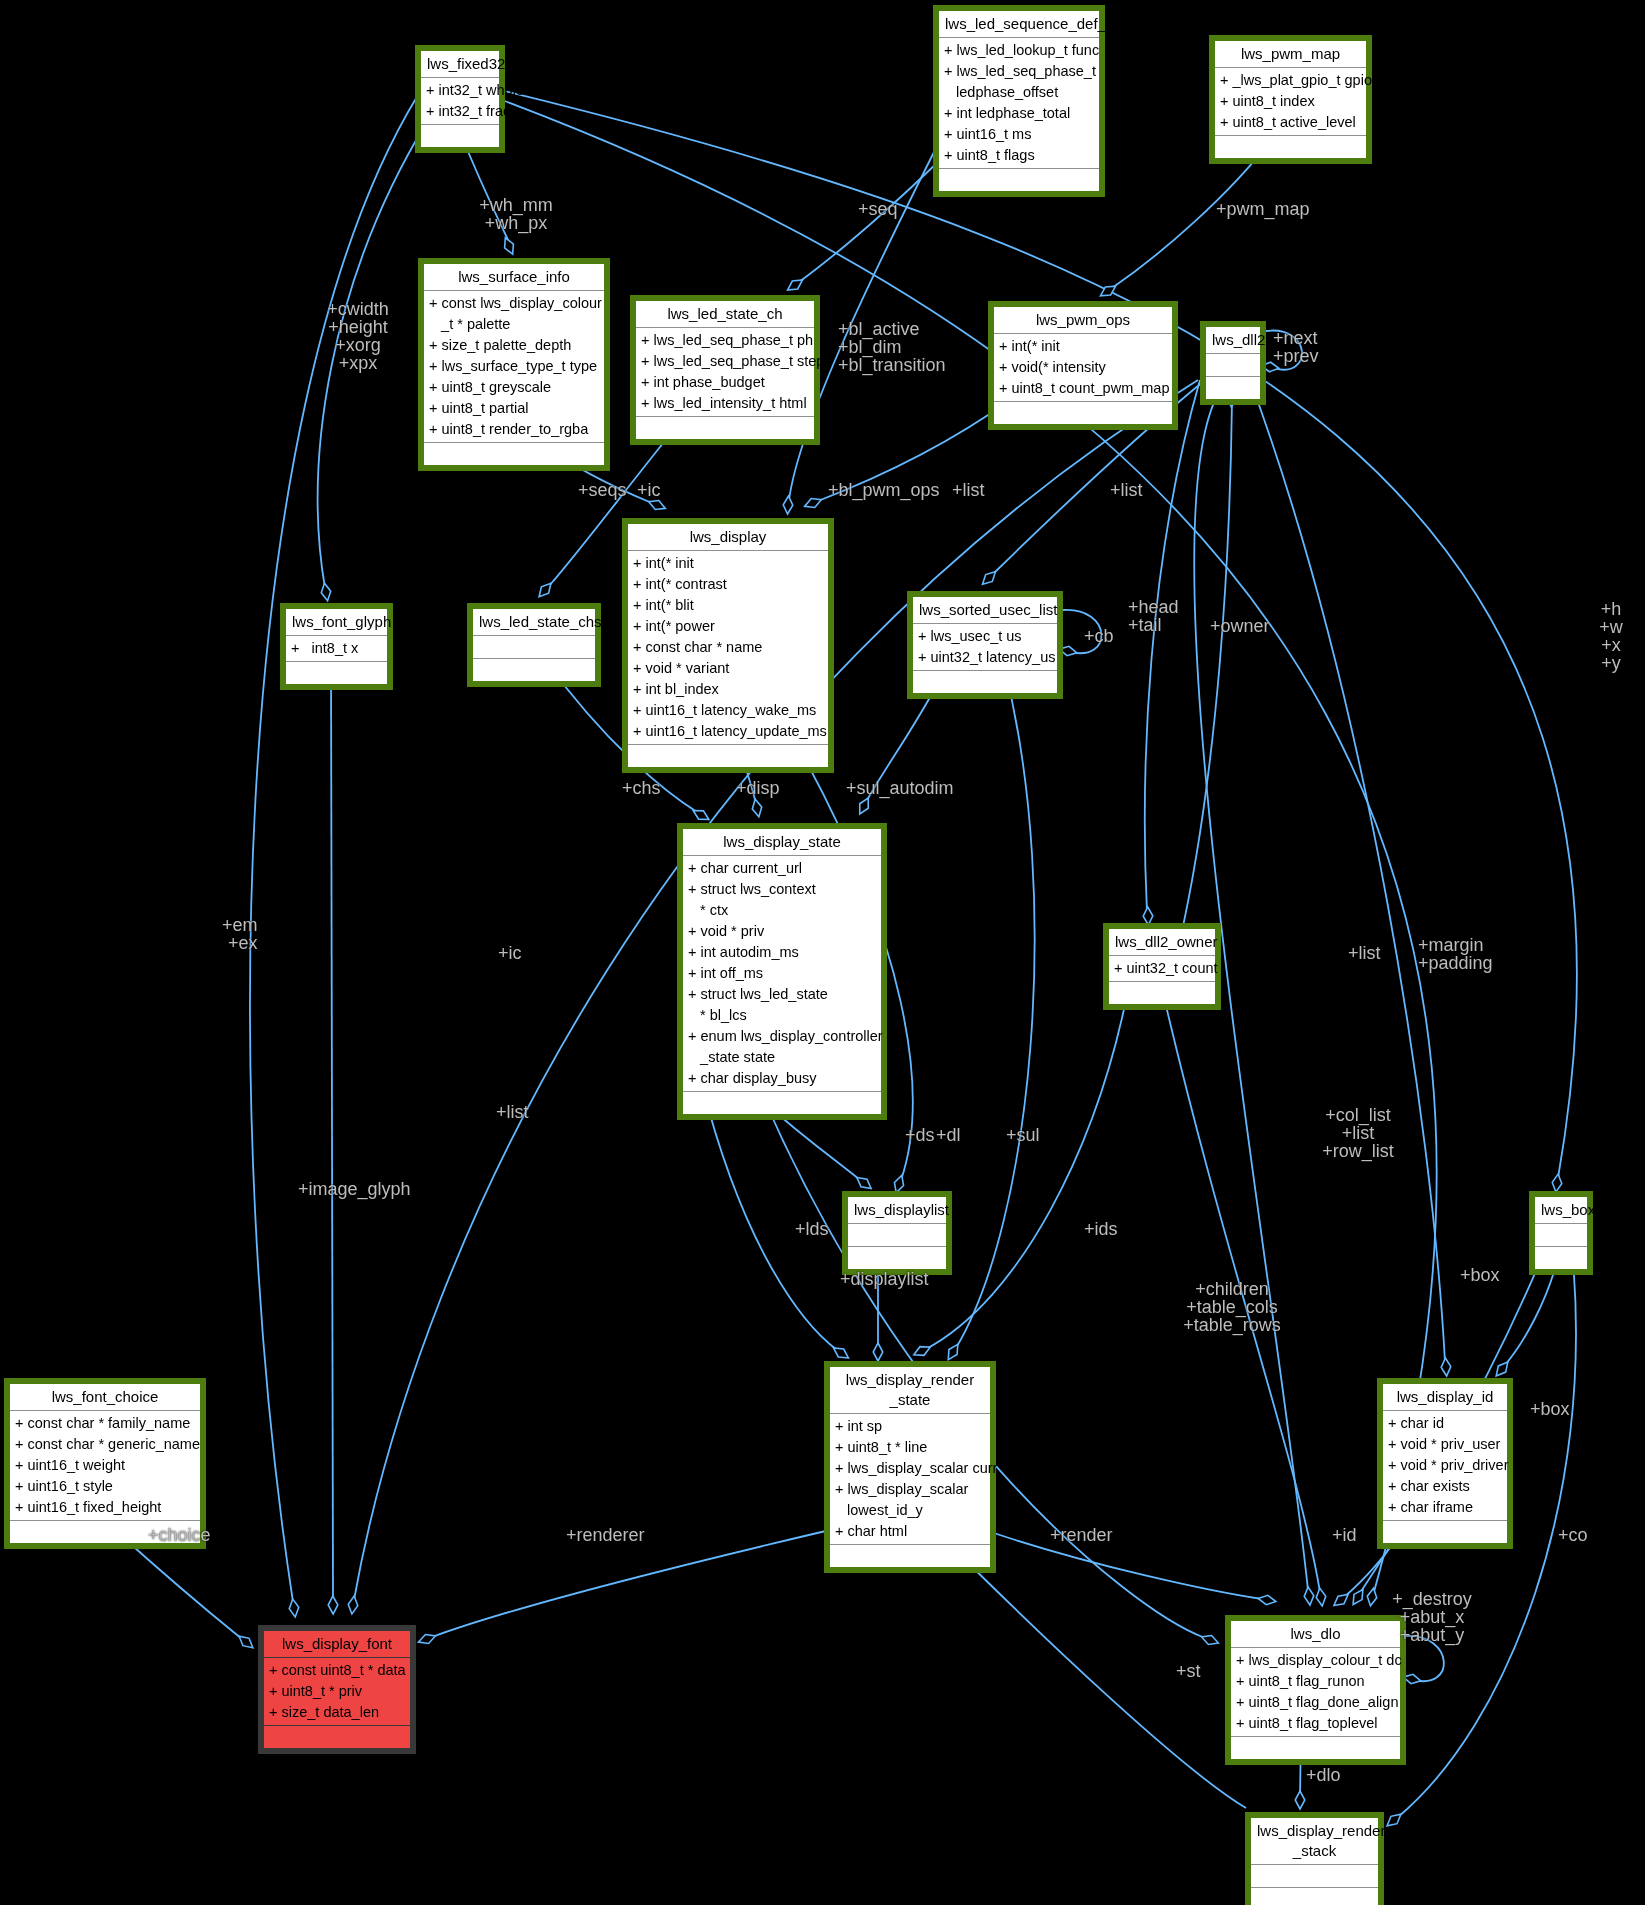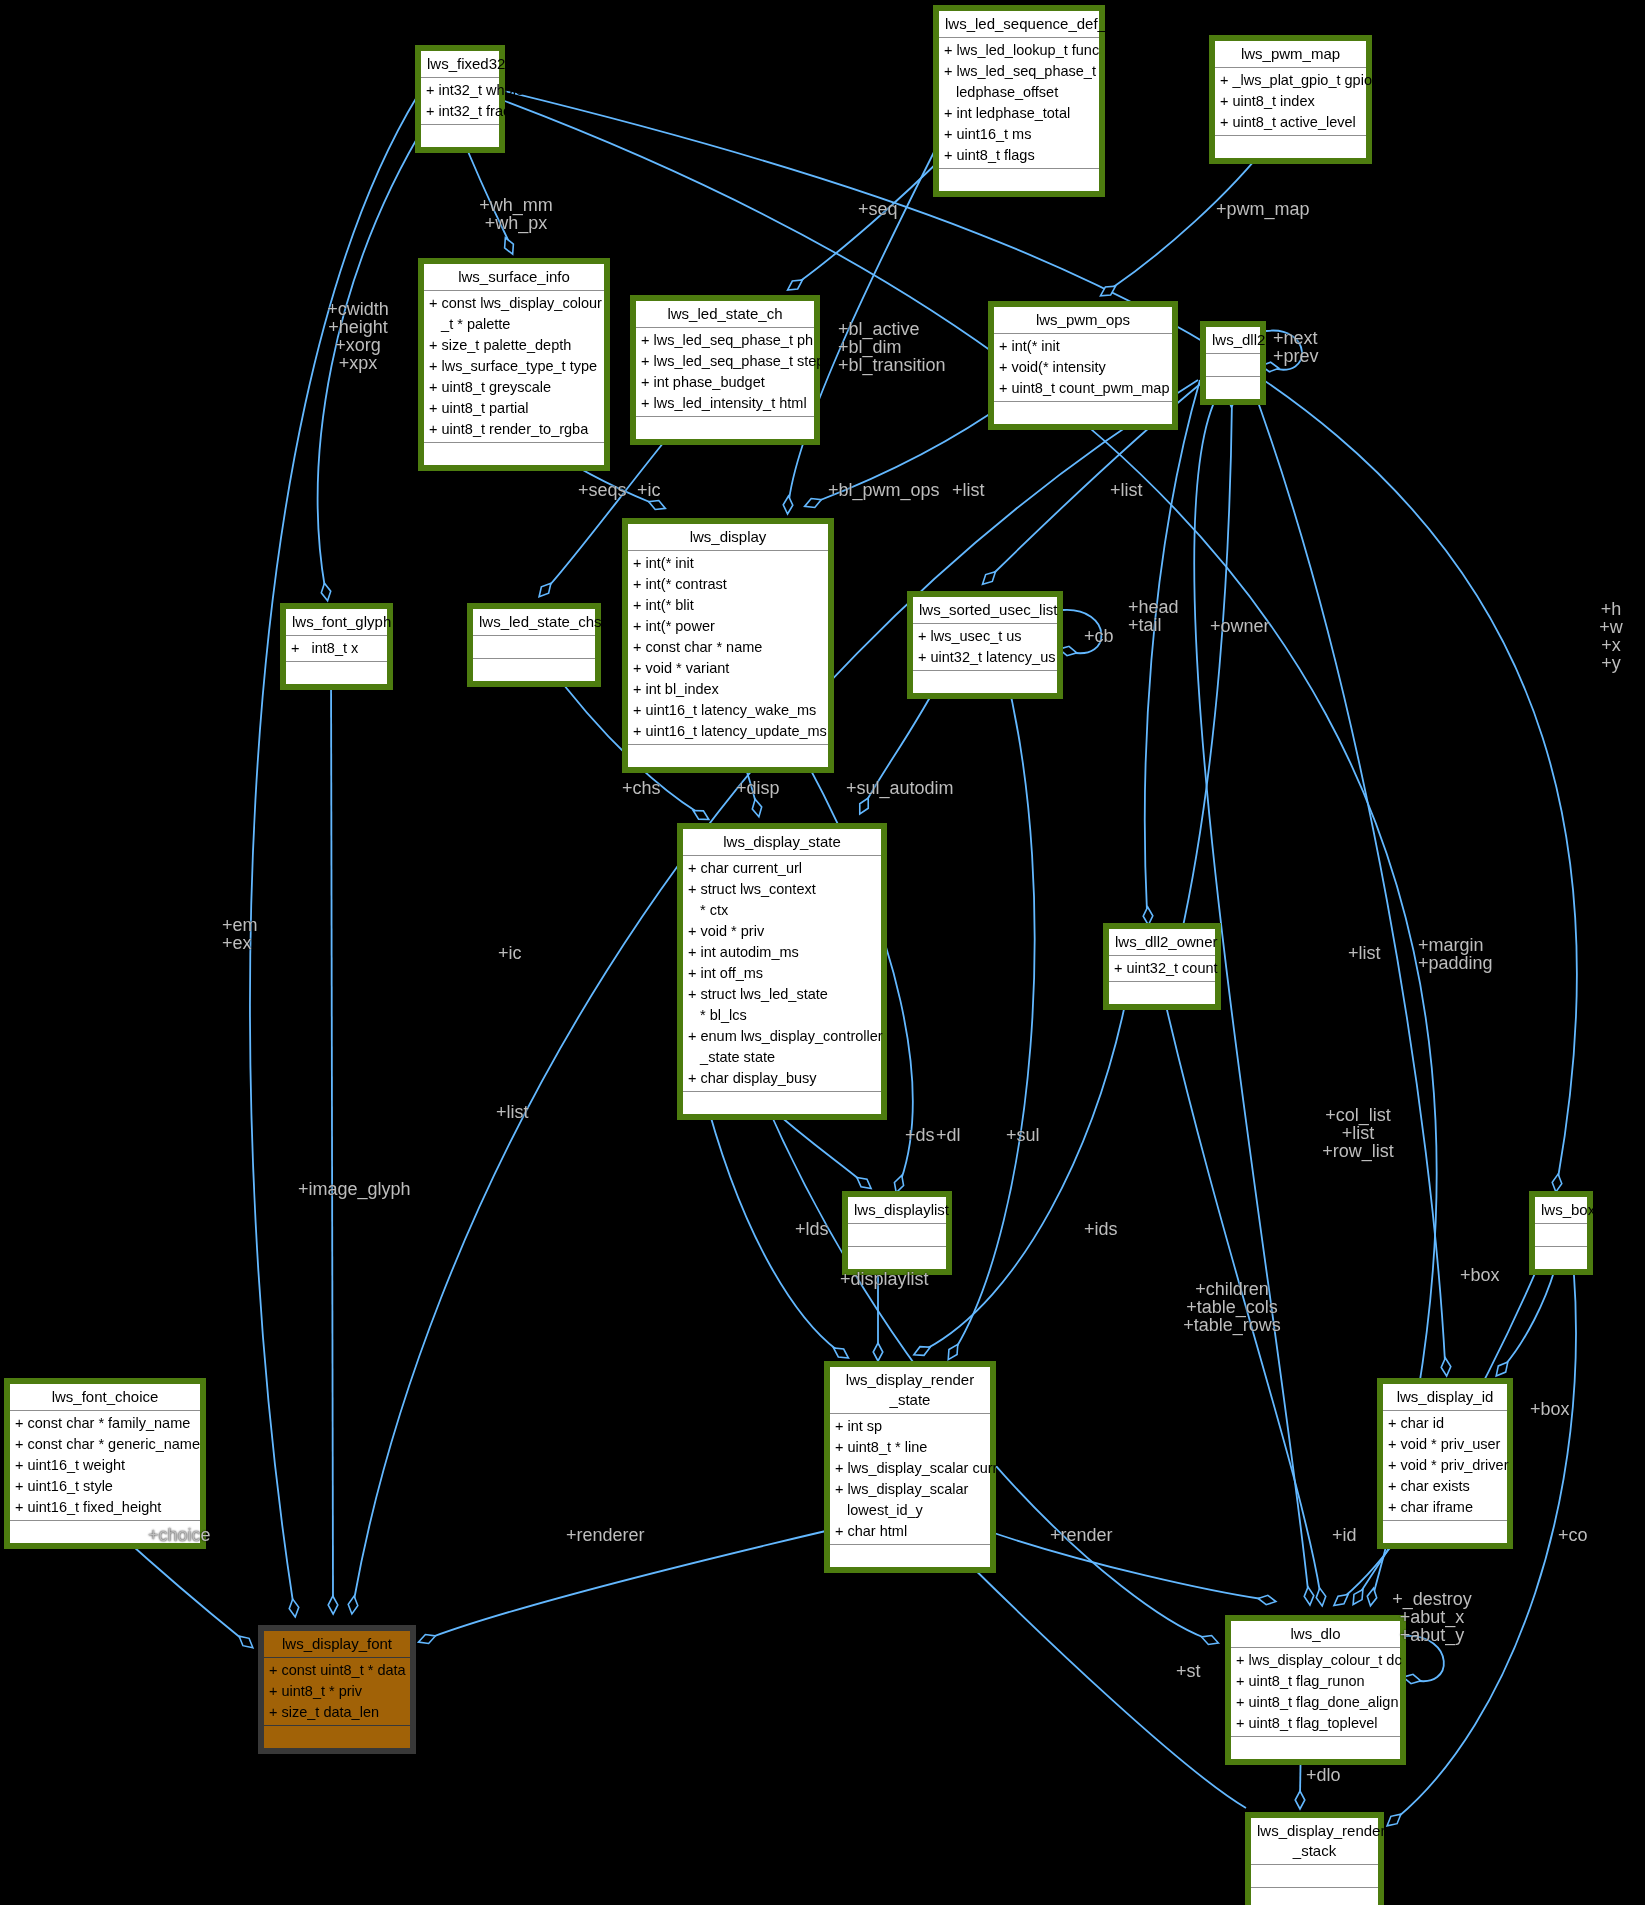--- a/index.html
+++ b/index.html
@@ -6,21 +6,21 @@
   #canvas{position:relative;width:1645px;height:1905px;background:#000;
           font-family:"Liberation Sans",sans-serif;overflow:hidden;}
   #edge-layer{position:absolute;left:0;top:0;width:1645px;height:1905px;}
   .cls{position:absolute;background:#fff;border:6px solid #4d7c0f;color:#000;
        box-sizing:border-box;z-index:2;}
   .cls-title{text-align:center;padding:3px 6px;white-space:pre-line;
              line-height:20px;font-size:15px;}
   .cls-sec{border-top:1px solid #8f8f8f;padding:2px 5px;}
   .cls-sec.empty{height:18px;}
   .mem{line-height:21px;font-size:14.5px;white-space:pre;}
-  .cls.sel{background:#a16207;border-color:#383838;}
+  .cls.sel{background:#ef4444;border-color:#383838;}
   .cls.sel .cls-sec{border-color:#383838;}
   .elabel{position:absolute;color:#bdbdbd;font-size:18px;line-height:18px;
           white-space:pre-line;z-index:3;text-shadow:0 0 2px #000;}
 </style>
 </head>
 <body>
 
 <div id="canvas">
   <svg id="edge-layer" width="1645" height="1905" viewBox="0 0 1645 1905">
       <path d="M455,120 C475,170 496,215 509,242" fill="none" stroke="#63b8ff" stroke-width="1.8"></path>
@@ -322,21 +322,21 @@
     <div class="elabel" style="left: 1128px; top: 598px;">+head
 +tail</div>
     <div class="elabel" style="left: 1210px; top: 617px;">+owner</div>
     <div class="elabel" style="left: 1594px; top: 600px; width: 34px; text-align: center;">+h
 +w
 +x
 +y</div>
     <div class="elabel" style="left: 622px; top: 779px;">+chs</div>
     <div class="elabel" style="left: 736px; top: 779px;">+disp</div>
     <div class="elabel" style="left: 846px; top: 779px;">+sul_autodim</div>
-    <div class="elabel" style="left: 222px; top: 916px;">+em
+    <div class="elabel" style="left: 222px; top: 916px; text-align: right;">+em
 +ex</div>
     <div class="elabel" style="left: 498px; top: 944px;">+ic</div>
     <div class="elabel" style="left: 1348px; top: 944px;">+list</div>
     <div class="elabel" style="left: 1418px; top: 936px;">+margin
 +padding</div>
     <div class="elabel" style="left: 496px; top: 1103px;">+list</div>
     <div class="elabel" style="left: 1312px; top: 1106px; width: 92px; text-align: center;">+col_list
 +list
 +row_list</div>
     <div class="elabel" style="left: 878px; top: 1126px; margin-left: 27px;">+ds</div>

